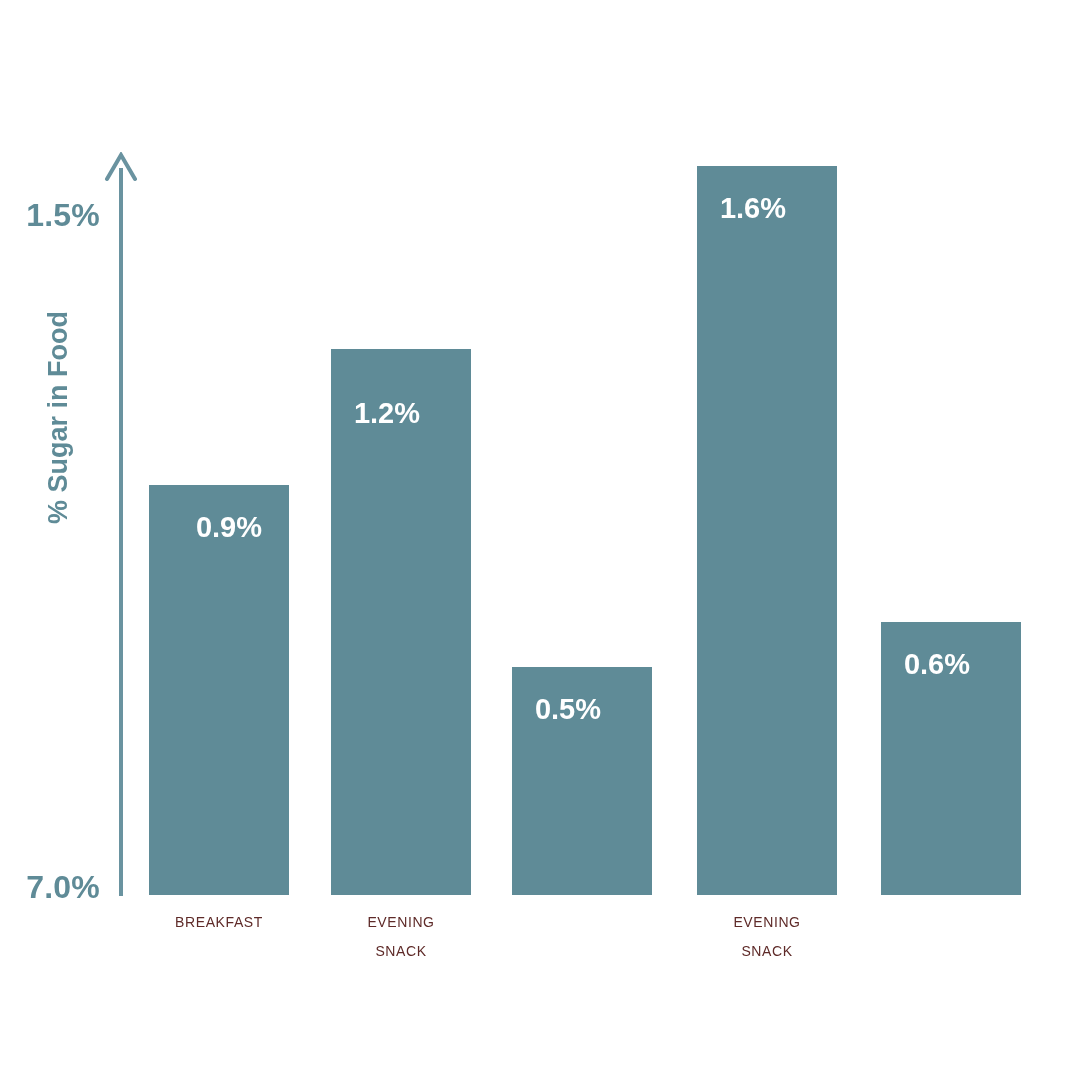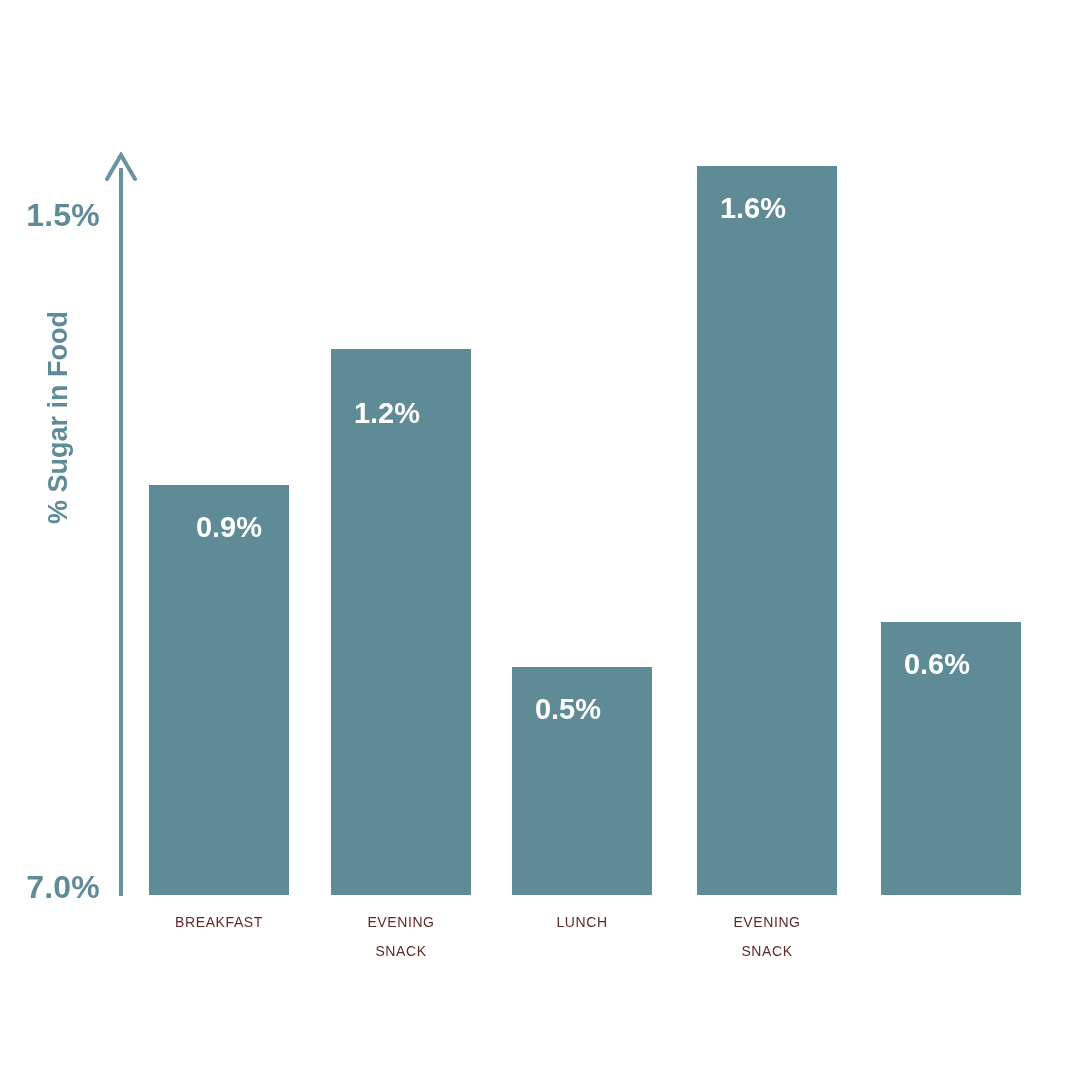--- a/index.html
+++ b/index.html
@@ -135,23 +135,20 @@
 
     <div class="bar-rect" style="left: 331px; height: 546px;"></div>
     <div class="bar-value" style="left: 331px; top: 397px;">1.2%</div>
     <div class="bar-category" style="left:306px;">
       <span>EVENING</span>
       <span>SNACK</span>
     </div>
 
     <div class="bar-rect" style="left: 512px; height: 228px;"></div>
     <div class="bar-value" style="left: 512px; top: 693px;">0.5%</div>
-    <div class="bar-category" style="left:487px;">
-      <span>LUNCH</span>
-    </div>
 
     <div class="bar-rect" style="left: 697px; height: 729px;"></div>
     <div class="bar-value" style="left: 697px; top: 192px;">1.6%</div>
     <div class="bar-category" style="left:672px;">
       <span>EVENING</span>
       <span>SNACK</span>
     </div>
 
     <div class="bar-rect" style="left: 881px; height: 273px;"></div>
     <div class="bar-value" style="left: 881px; top: 648px;">0.6%</div>

